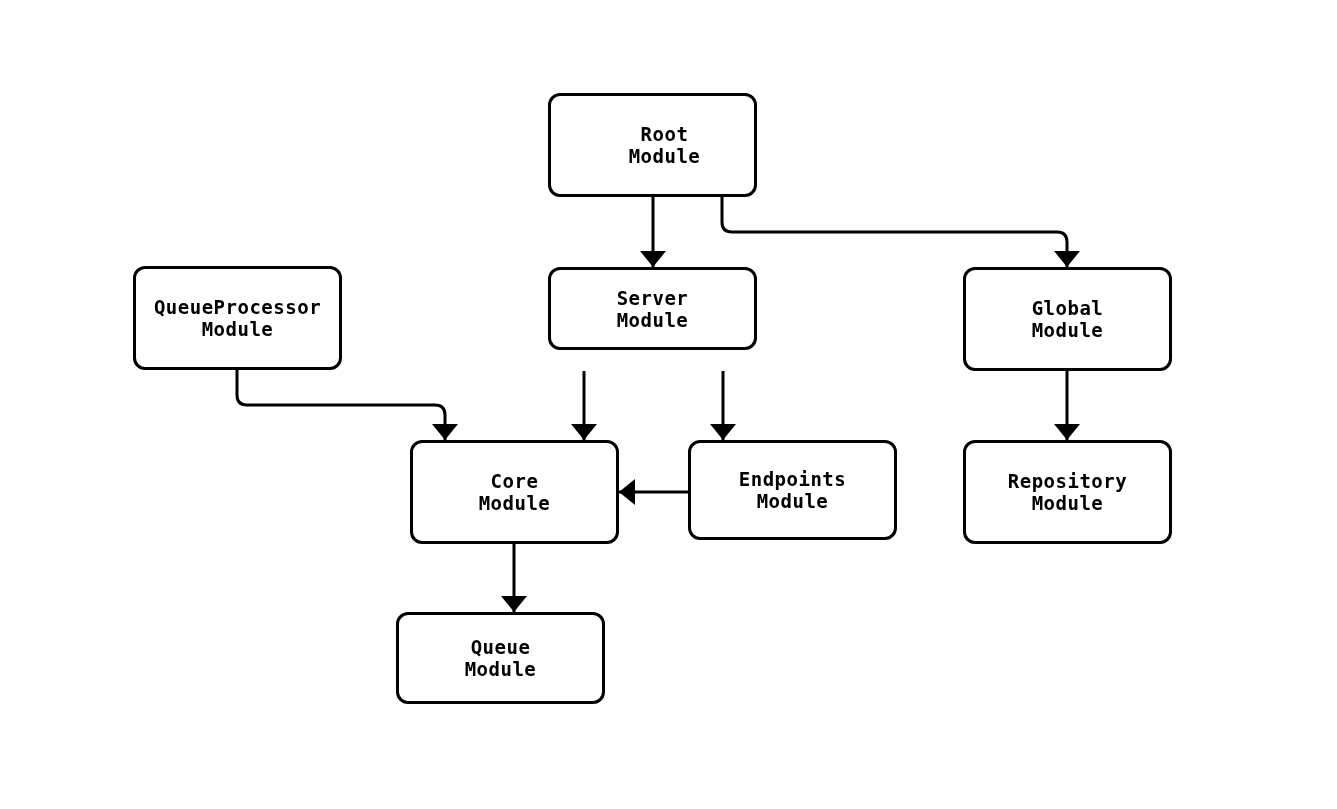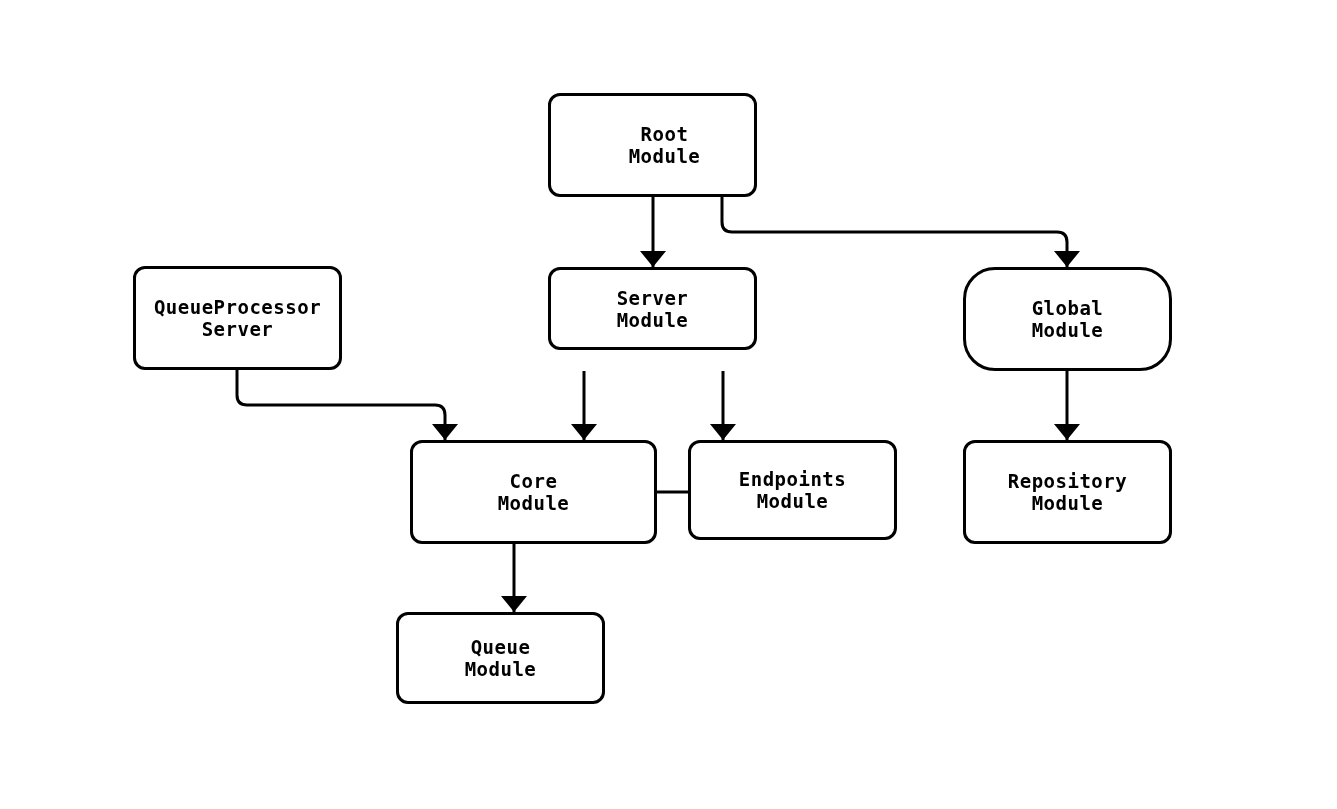--- a/index.html
+++ b/index.html
@@ -63,26 +63,26 @@
         <path class="edge" d="M723,371 L723,440" marker-end="url(#arrowhead)"></path>
         <path class="edge" d="M688,492 L619,492" marker-end="url(#arrowhead)"></path>
         <path class="edge" d="M1067,371 L1067,440" marker-end="url(#arrowhead)"></path>
         <path class="edge" d="M514,544 L514,612" marker-end="url(#arrowhead)"></path>
       </g>
   </svg>
   <div id="nodes-layer">
       <div class="node" style="left: 548px; top: 93px; width: 209px; height: 104px; padding-left: 24px;"><span>Root
 Module</span></div>
       <div class="node" style="left: 133px; top: 266px; width: 209px; height: 104px;"><span>QueueProcessor
-Server</span></div>
+Module</span></div>
       <div class="node" style="left: 548px; top: 267px; width: 209px; height: 83px;"><span>Server
 Module</span></div>
-      <div class="node" style="left: 963px; top: 267px; width: 209px; height: 104px; border-radius: 32px;"><span>Global
+      <div class="node" style="left: 963px; top: 267px; width: 209px; height: 104px;"><span>Global
 Module</span></div>
-      <div class="node" style="left: 410px; top: 440px; width: 247px; height: 104px;"><span>Core
+      <div class="node" style="left: 410px; top: 440px; width: 209px; height: 104px;"><span>Core
 Module</span></div>
       <div class="node" style="left: 688px; top: 440px; width: 209px; height: 100px;"><span>Endpoints
 Module</span></div>
       <div class="node" style="left: 963px; top: 440px; width: 209px; height: 104px;"><span>Repository
 Module</span></div>
       <div class="node" style="left: 396px; top: 612px; width: 209px; height: 92px; justify-content: center;"><span>Queue
 Module</span></div>
     </div>
 </div>
 

